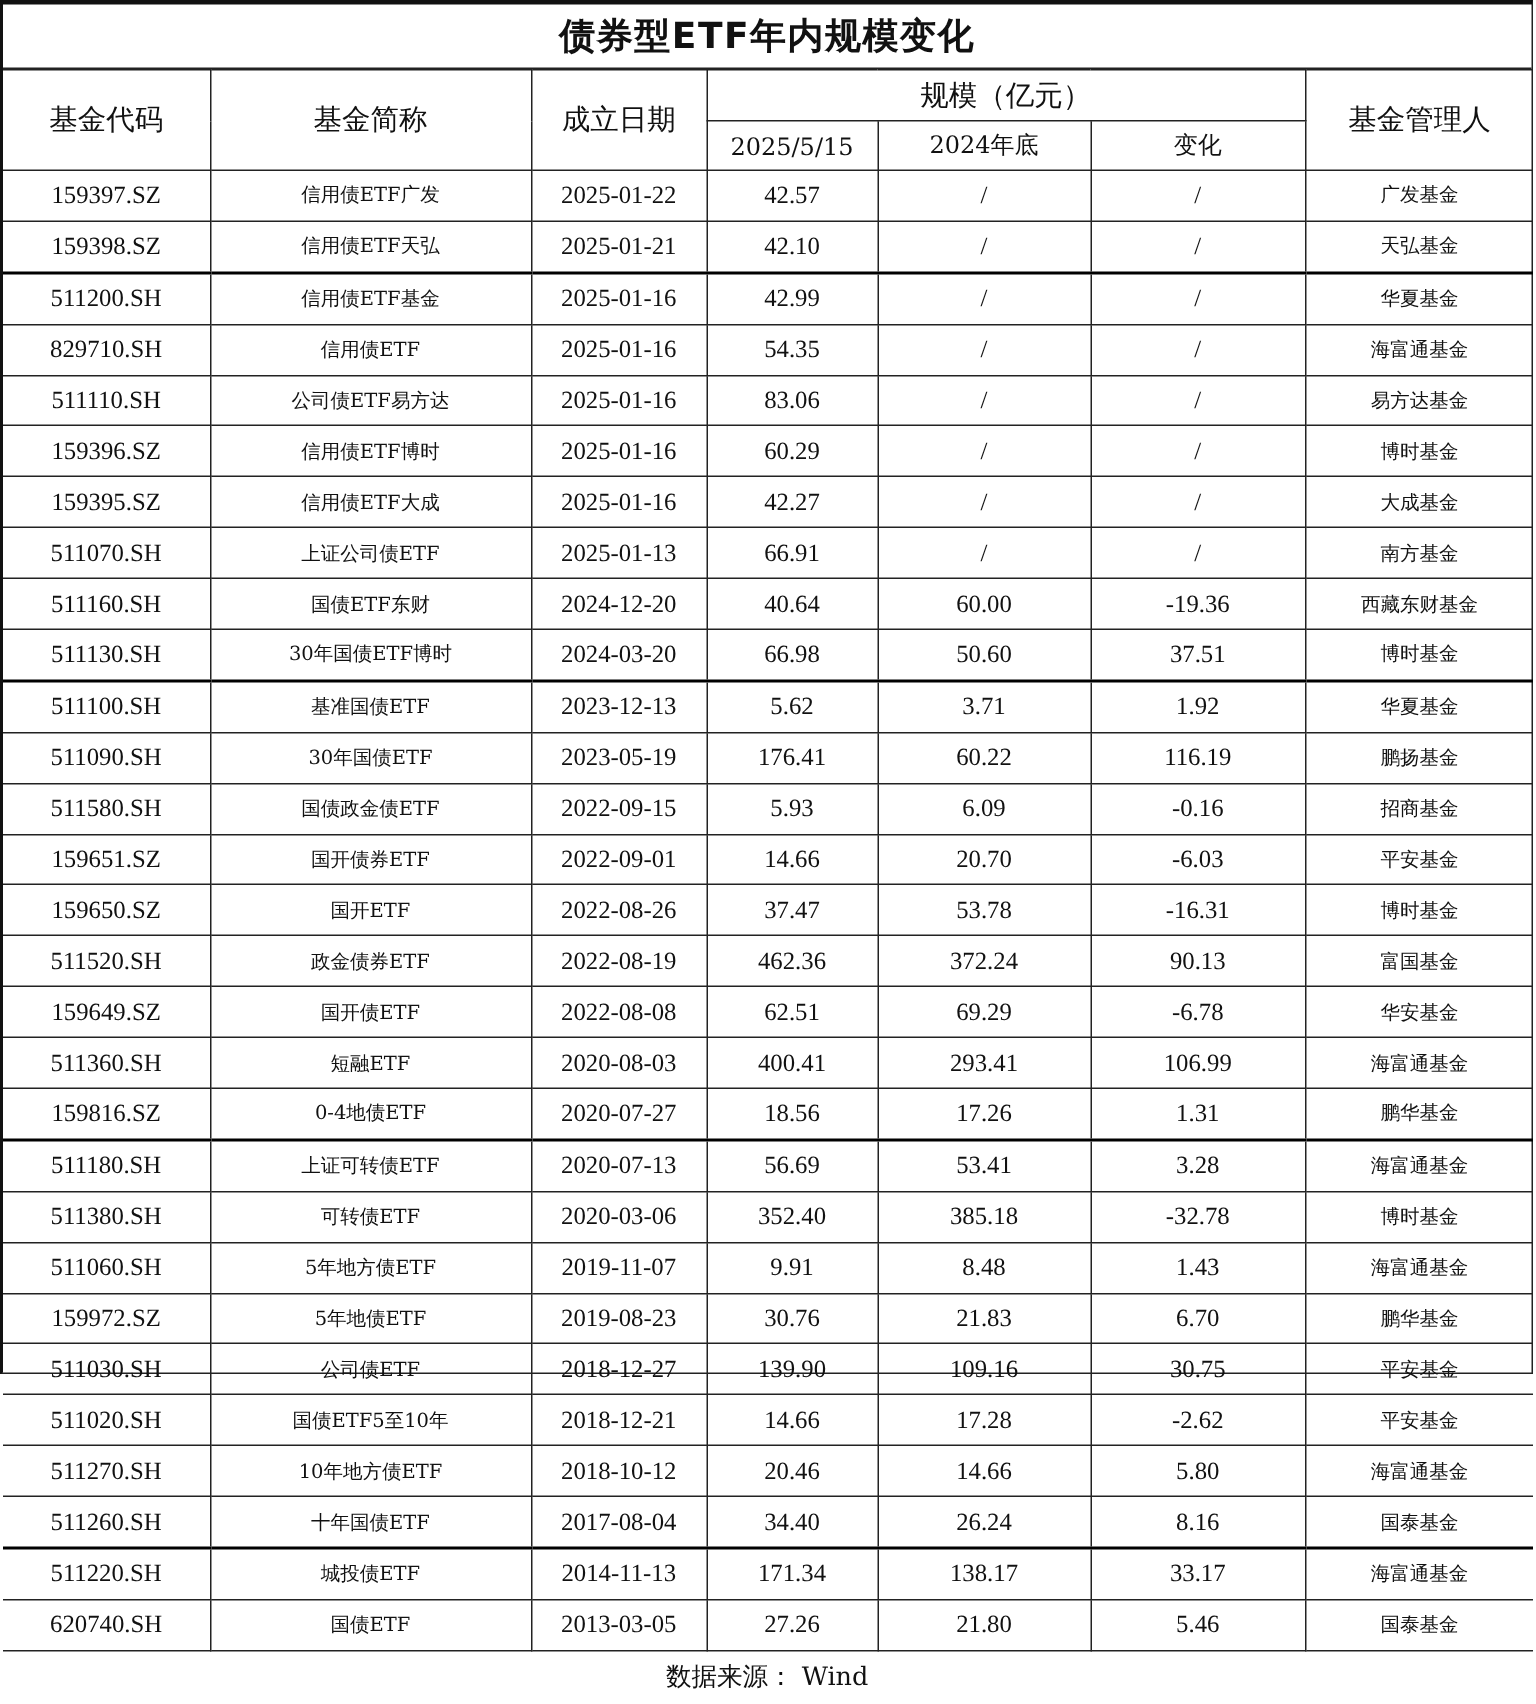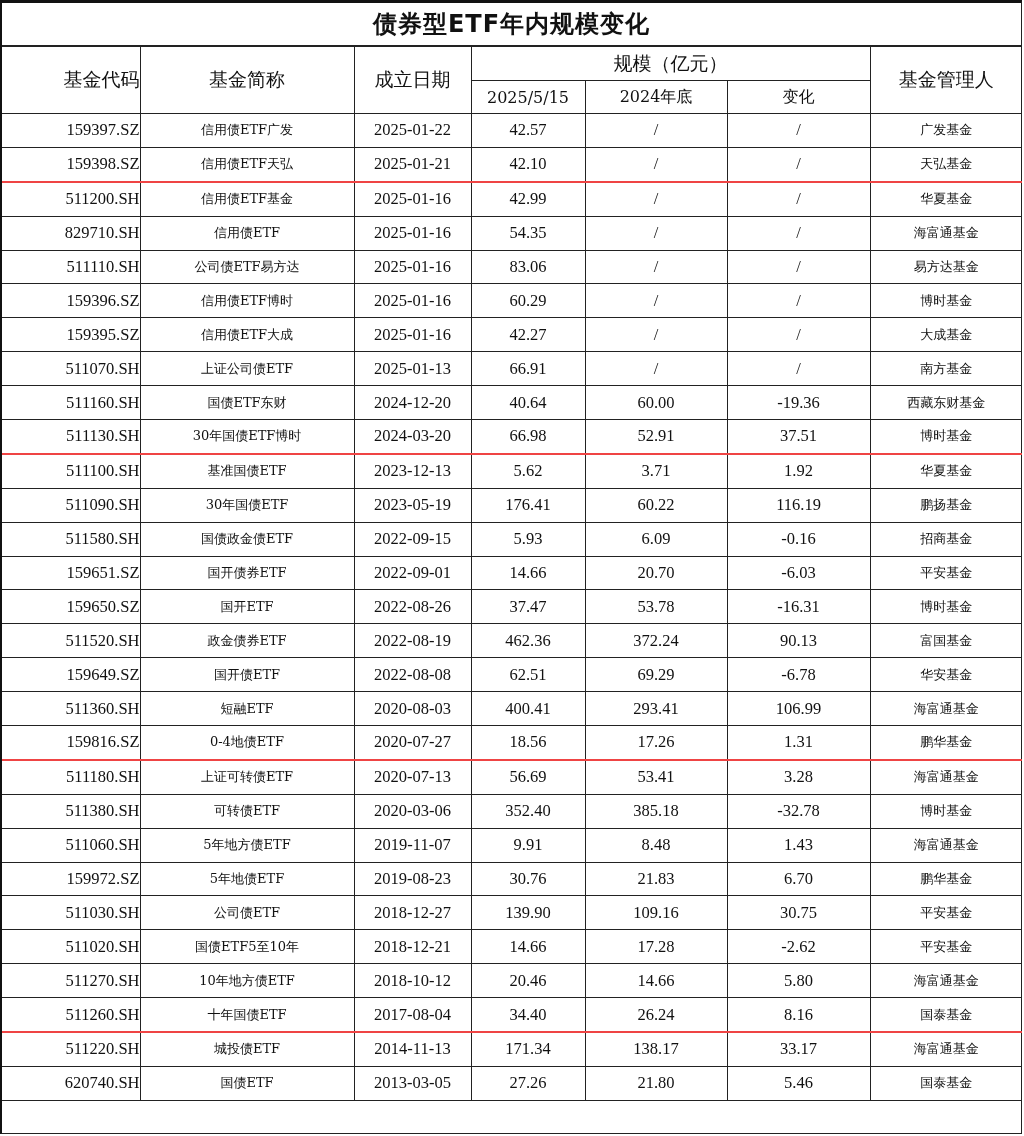--- a/index.html
+++ b/index.html
@@ -1,28 +1,28 @@
 <!DOCTYPE html>
 <html><head>
 <meta charset="utf-8">
 <style>
   html, body { margin: 0; padding: 0; background: #ffffff; }
   body { width: 1024px; height: 1136px; overflow: hidden; font-family: "DejaVu Serif", "Liberation Serif", serif; color: #111; }
-  .wrap { position: absolute; left: 0; top: 0; width: 1022px; height: 1134px; border: 1px solid #222; border-top: 3px solid #111; border-left: 2px solid #111; box-sizing: border-box; }
+  .wrap { position: absolute; left: 0; top: 0; width: 1022px; height: 916px; border: 1px solid #222; border-top: 3px solid #111; border-left: 2px solid #111; box-sizing: border-box; }
   .title { height: 42px; display: flex; align-items: center; justify-content: center; font-size: 24px; font-weight: bold; border-bottom: 1px solid #222; font-family: "DejaVu Sans", sans-serif; letter-spacing: 1px; }
   table { border-collapse: collapse; width: 100%; table-layout: fixed; }
   th, td { border: 1px solid #222; text-align: center; padding: 0; white-space: nowrap; overflow: hidden; }
   th { font-weight: normal; font-size: 19px; font-family: "DejaVu Serif", serif; }
   thead tr.h1 th { height: 33px; }
   thead tr.h2 th { height: 32px; font-size: 16px; }
   td { height: 32.9px; font-size: 16.5px; font-family: "Liberation Serif", serif; }
   td.name, td.mgr { font-family: "DejaVu Serif", serif; font-size: 13px; }
-  tr.thick td { border-top: 2px solid #ef4444; }
+  tr.thick td { border-top: 2px solid #000000; }
   .c1 { width: 138px; } .c2 { width: 214px; } .c3 { width: 117px; } .c4 { width: 114px; } .c5 { width: 142px; } .c6 { width: 143px; } .c7 { width: 152px; }
-  .first { border-left: none; text-align: right; }
+  .first { border-left: none; }
   .last { border-right: none; }
   .footer { height: 33px; display: flex; align-items: center; justify-content: center; font-size: 17px; font-family: "DejaVu Serif", serif; }
 </style>
 </head>
 <body>
 
 <div class="wrap">
   <div class="title">债券型ETF年内规模变化</div>
   <table>
     <colgroup>
@@ -128,21 +128,21 @@
           <td>40.64</td>
           <td>60.00</td>
           <td>-19.36</td>
           <td class="mgr last">西藏东财基金</td>
         </tr>
         <tr>
           <td class="first">511130.SH</td>
           <td class="name">30年国债ETF博时</td>
           <td>2024-03-20</td>
           <td>66.98</td>
-          <td>52.91</td>
+          <td>50.60</td>
           <td>37.51</td>
           <td class="mgr last">博时基金</td>
         </tr>
         <tr class="thick">
           <td class="first">511100.SH</td>
           <td class="name">基准国债ETF</td>
           <td>2023-12-13</td>
           <td>5.62</td>
           <td>3.71</td>
           <td>1.92</td>
@@ -305,13 +305,14 @@
           <td class="first">620740.SH</td>
           <td class="name">国债ETF</td>
           <td>2013-03-05</td>
           <td>27.26</td>
           <td>21.80</td>
           <td>5.46</td>
           <td class="mgr last">国泰基金</td>
         </tr>
       </tbody>
   </table>
+  <div class="footer">数据来源：  Wind</div>
 </div>
 
 </body></html>

